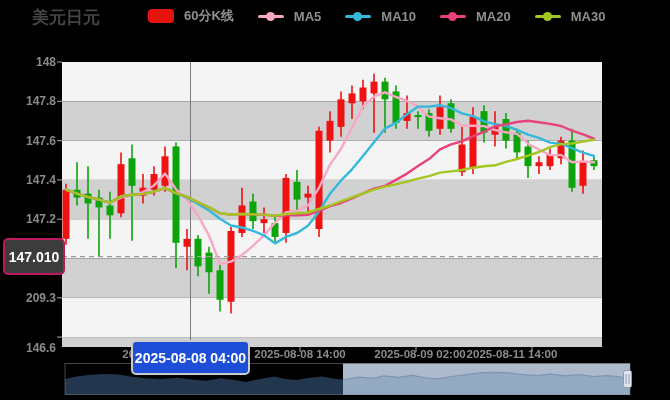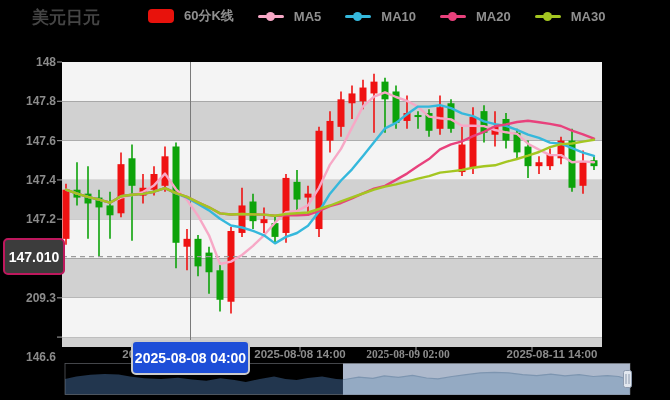--- a/index.html
+++ b/index.html
@@ -218,24 +218,24 @@
   </div>
 
   <div id="y-axis-labels">
       <div class="ylab" style="top: 55px; margin-left: 36px;">148</div>
       <div class="ylab" style="top: 94.3px;">147.8</div>
       <div class="ylab" style="top: 133.6px;">147.6</div>
       <div class="ylab" style="top: 172.9px;">147.4</div>
       <div class="ylab" style="top: 212.2px;">147.2</div>
       <div class="ylab" style="top: 251.5px;">147</div>
       <div class="ylab" style="top: 290.8px;">209.3</div>
-      <div class="ylab" style="top: 350px; margin-left: 35px;">146.6</div>
+      <div class="ylab" style="top: 341px; margin-left: 35px;">146.6</div>
     </div>
   <div id="x-axis-labels">
       <div class="xlab" style="left: 168px;">2025-08-08 02:00</div>
       <div class="xlab" style="left: 300px;">2025-08-08 14:00</div>
-      <div class="xlab" style="left: 408px; font-family: Liberation Serif, serif;">2025-08-09 02:00</div>
-      <div class="xlab" style="left: 552px;">2025-08-11 14:00</div>
+      <div class="xlab" style="left: 420px;">2025-08-09 02:00</div>
+      <div class="xlab" style="left: 512px;">2025-08-11 14:00</div>
     </div>
 
   <div id="price-pointer-label">147.010</div>
   <div id="time-tooltip">2025-08-08 04:00</div>
 </div>
 
 </body></html>

